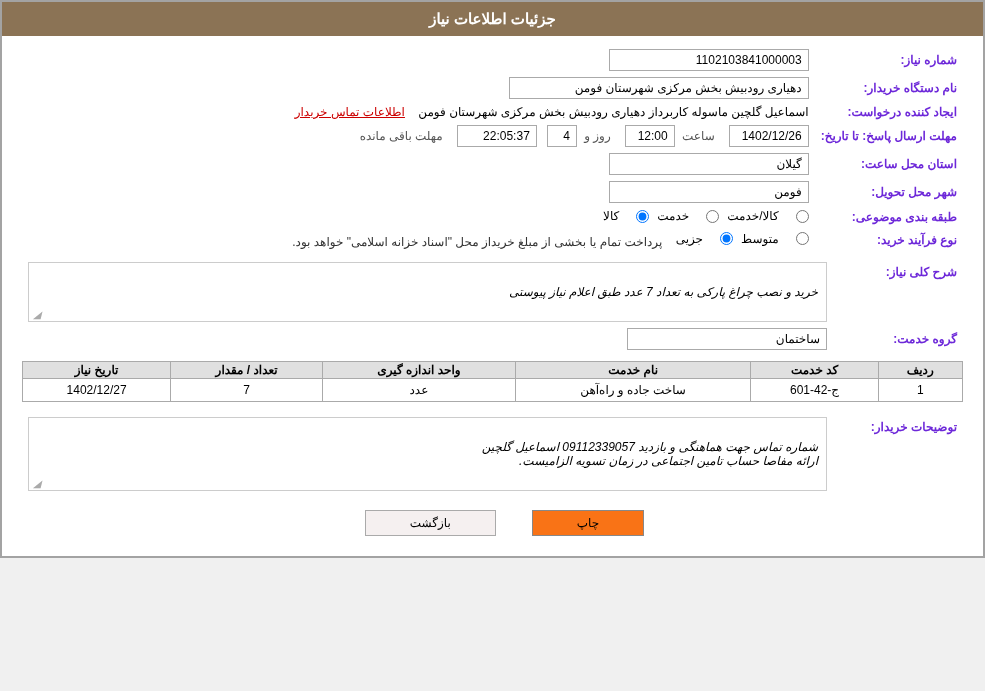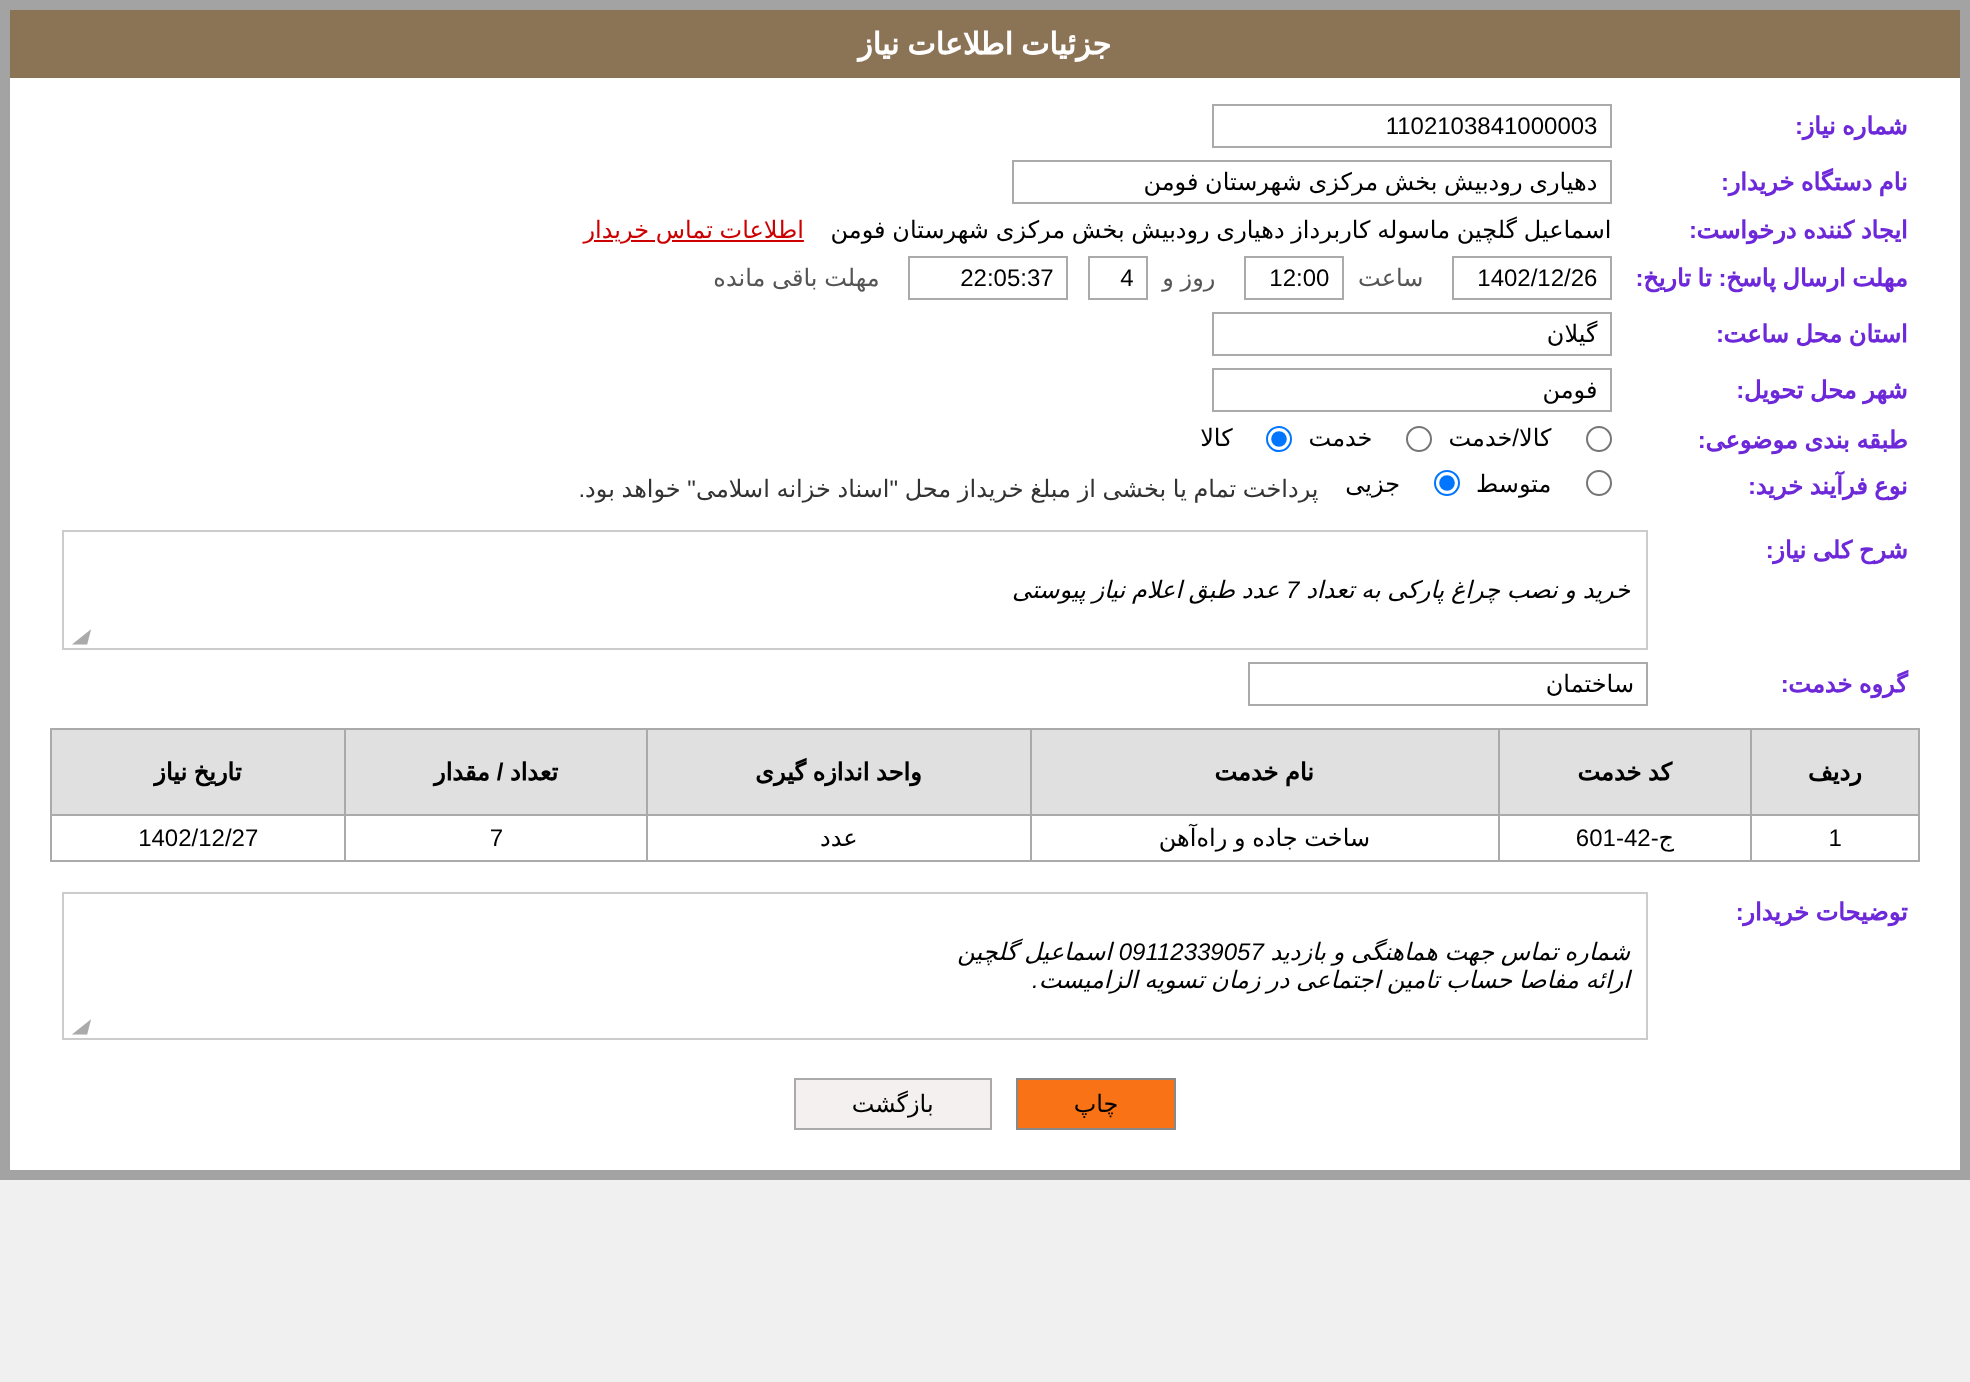--- a/index.html
+++ b/index.html
@@ -6,21 +6,21 @@
     body {
       font-family: Tahoma, Arial, sans-serif;
       font-size: 12px;
       background: #f0f0f0;
       direction: rtl;
     }
     .page-wrapper {
       max-width: 985px;
       margin: 0 auto;
       background: #fff;
-      border: 5px solid #a3a3a3;
+      border: 2px solid #a3a3a3;
     }
     .page-header {
       background: #8B7355;
       color: #fff;
       text-align: center;
       padding: 8px 0;
       font-size: 15px;
       font-weight: bold;
     }
     .content {
@@ -94,44 +94,45 @@
       gap: 17px;
     }
     .service-table {
       width: 100%;
       border-collapse: collapse;
       margin-top: 8px;
     }
     .service-table th {
       background: #e0e0e0;
       border: 1px solid #aaa;
-      padding: 14px 8px;
+      padding: 1px 8px;
       text-align: center;
       font-weight: bold;
     }
     .service-table td {
       border: 1px solid #aaa;
       padding: 4px 8px;
       text-align: center;
     }
     .service-table tr:nth-child(even) td {
       background: #f9f9f9;
     }
     .buttons-row {
       display: flex;
       justify-content: center;
       gap: 12px;
       margin-top: 16px;
     }
     .btn {
-      padding: 5px 28px;
+      padding: 5px 44px;
       border: 1px solid #888;
       cursor: pointer;
       font-size: 12px;
       font-family: Tahoma, Arial, sans-serif;
+      margin-left: 24px;
     }
     .btn-print {
       background: #f97316;
       color: #000;
     }
     .btn-back {
       background: #f5f0f0;
       color: #000;
       border: 1px solid #aaa;
     }

